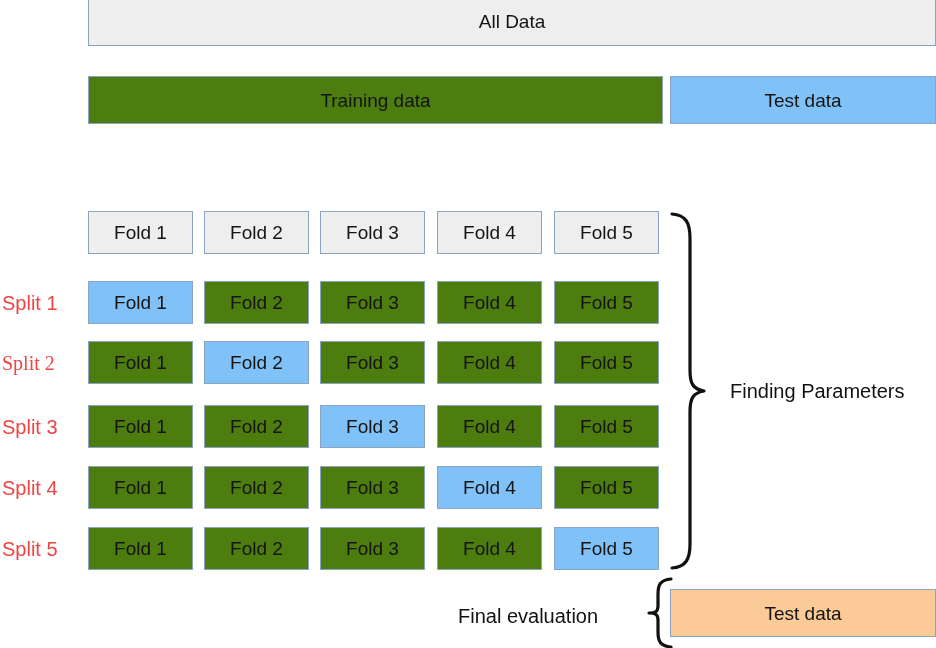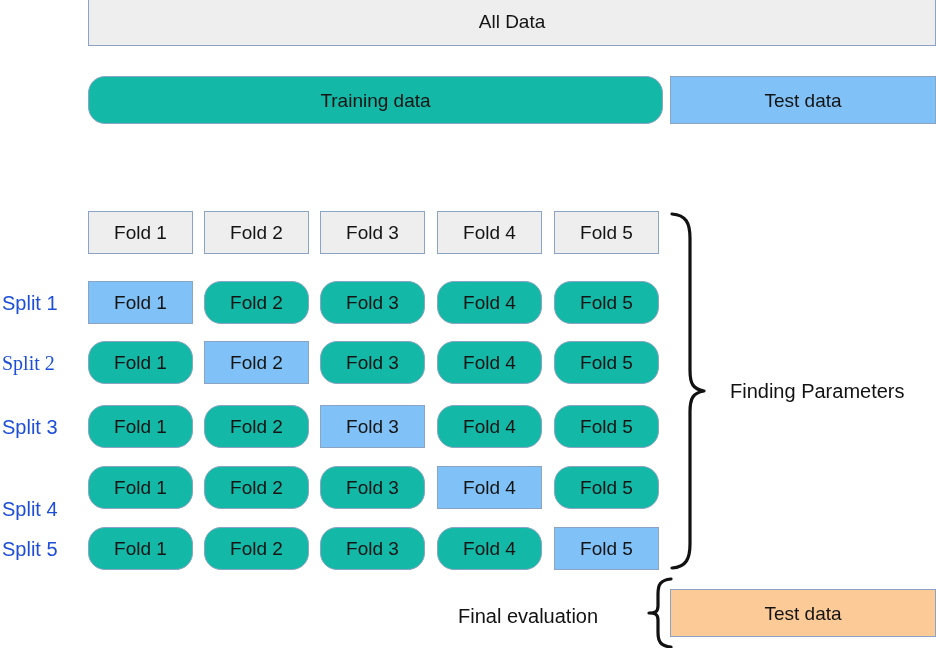--- a/index.html
+++ b/index.html
@@ -31,31 +31,31 @@
     display: flex;
     align-items: center;
     justify-content: center;
     font-size: 19px;
     line-height: 1;
     color: #141414;
     white-space: nowrap;
   }
 
   .box.grey   { background: #eeeeee; }
-  .box.green  { background: #14b8a6; border-radius: 17px; }
+  .box.green  { background: #4d7c0f; }
   .box.blue   { background: #80c2f7; }
   .box.orange { background: #fcca97; }
 
   .fold-box { font-size: 19px; }
 
   .row-label {
     position: absolute;
     font-size: 20px;
     line-height: 1;
-    color: #1d4ed8;
+    color: #ef4444;
     white-space: nowrap;
   }
 
   .side-label {
     position: absolute;
     font-size: 20px;
     line-height: 1;
     color: #121212;
     white-space: nowrap;
   }
@@ -150,21 +150,21 @@
   <div class="box blue fold-box" style="left:320px; top:405px; width:105px; height:43px;">
     <span>Fold 3</span>
   </div>
   <div class="box green fold-box" style="left:437px; top:405px; width:105px; height:43px;">
     <span>Fold 4</span>
   </div>
   <div class="box green fold-box" style="left:554px; top:405px; width:105px; height:43px;">
     <span>Fold 5</span>
   </div>
 
-  <div class="row-label" style="left:2px; top:499px;">Split 4</div>
+  <div class="row-label" style="left:2px; top:478px;">Split 4</div>
   <div class="box green fold-box" style="left:88px; top:466px; width:105px; height:43px;">
     <span>Fold 1</span>
   </div>
   <div class="box green fold-box" style="left:204px; top:466px; width:105px; height:43px;">
     <span>Fold 2</span>
   </div>
   <div class="box green fold-box" style="left:320px; top:466px; width:105px; height:43px;">
     <span>Fold 3</span>
   </div>
   <div class="box blue fold-box" style="left:437px; top:466px; width:105px; height:43px;">

